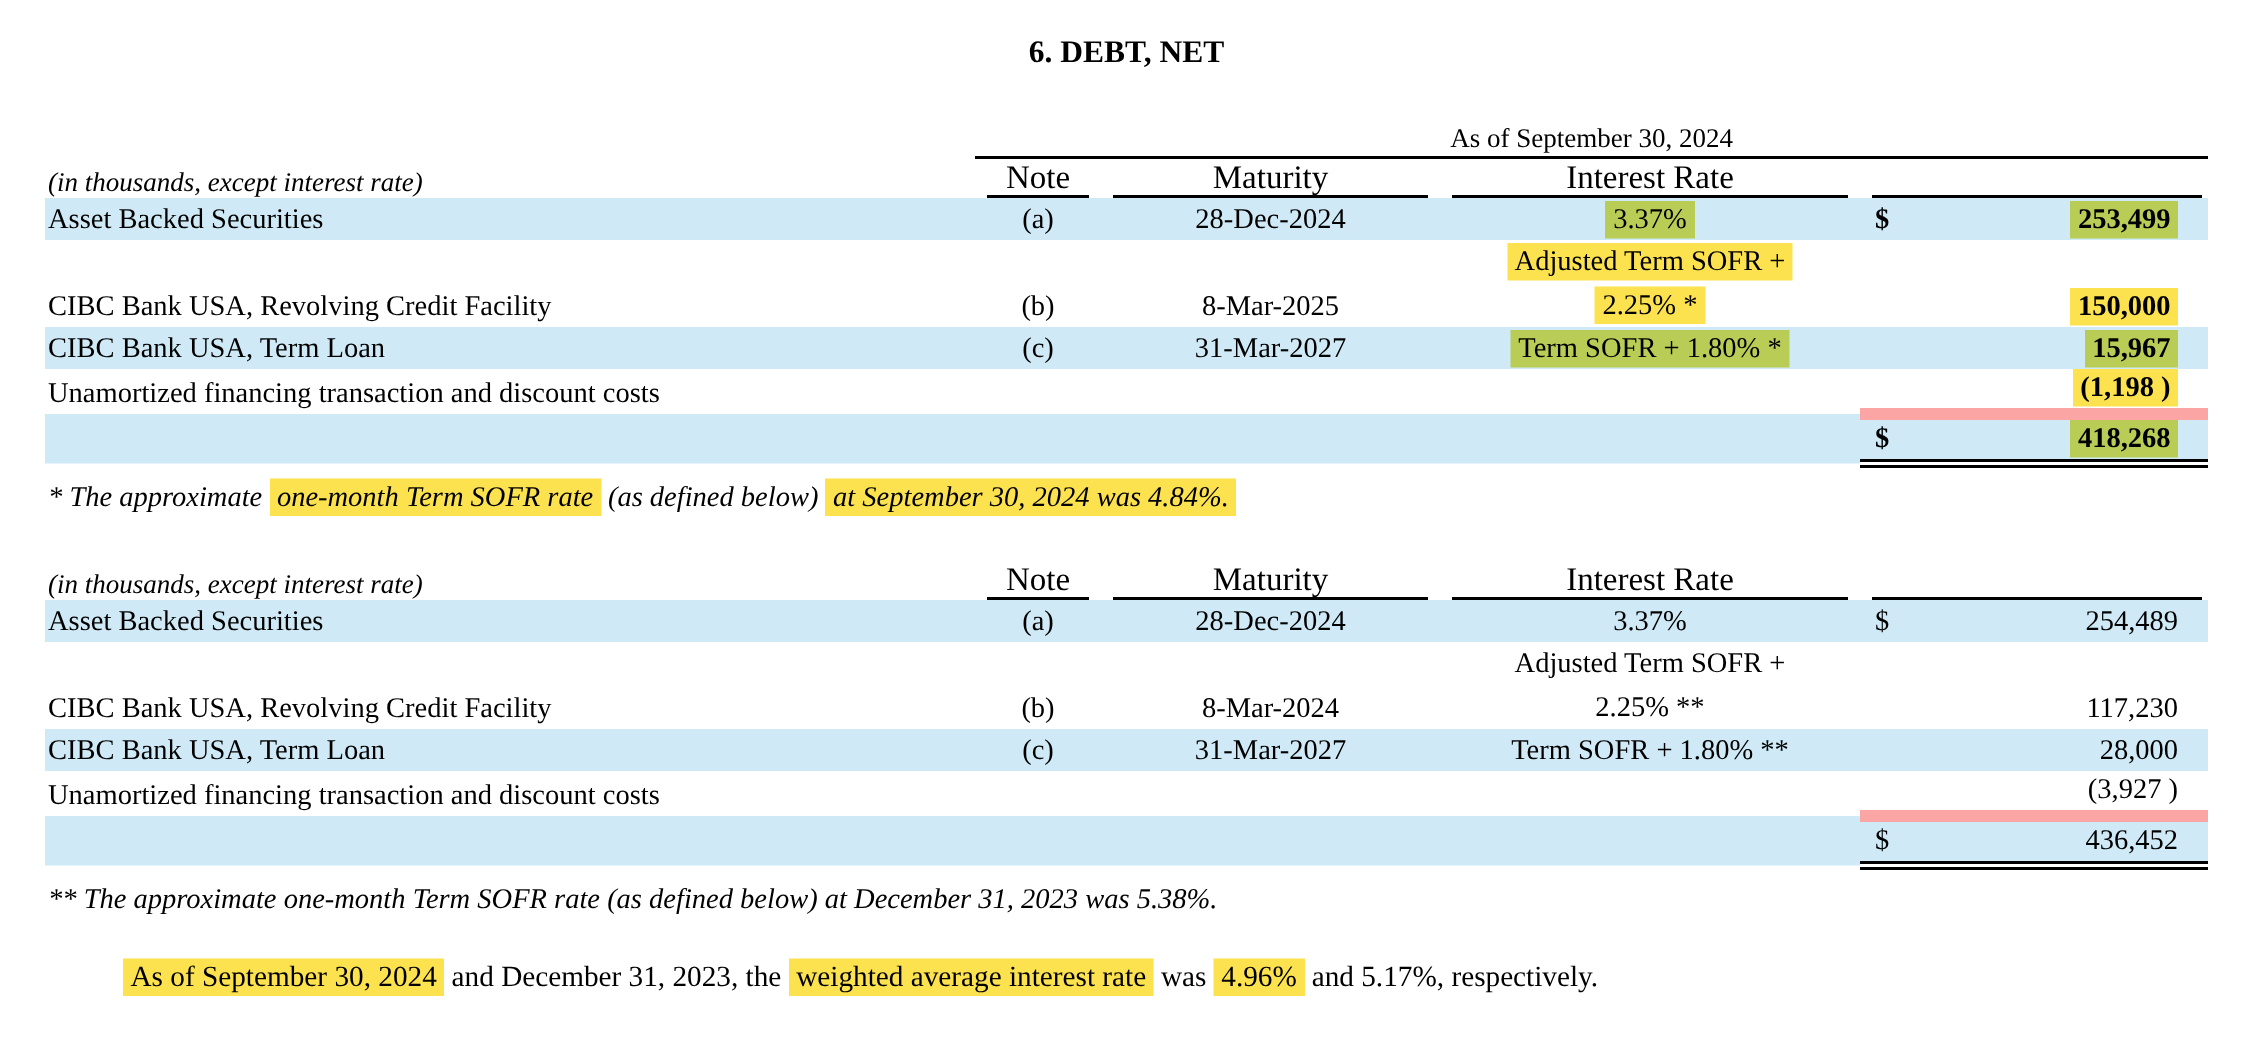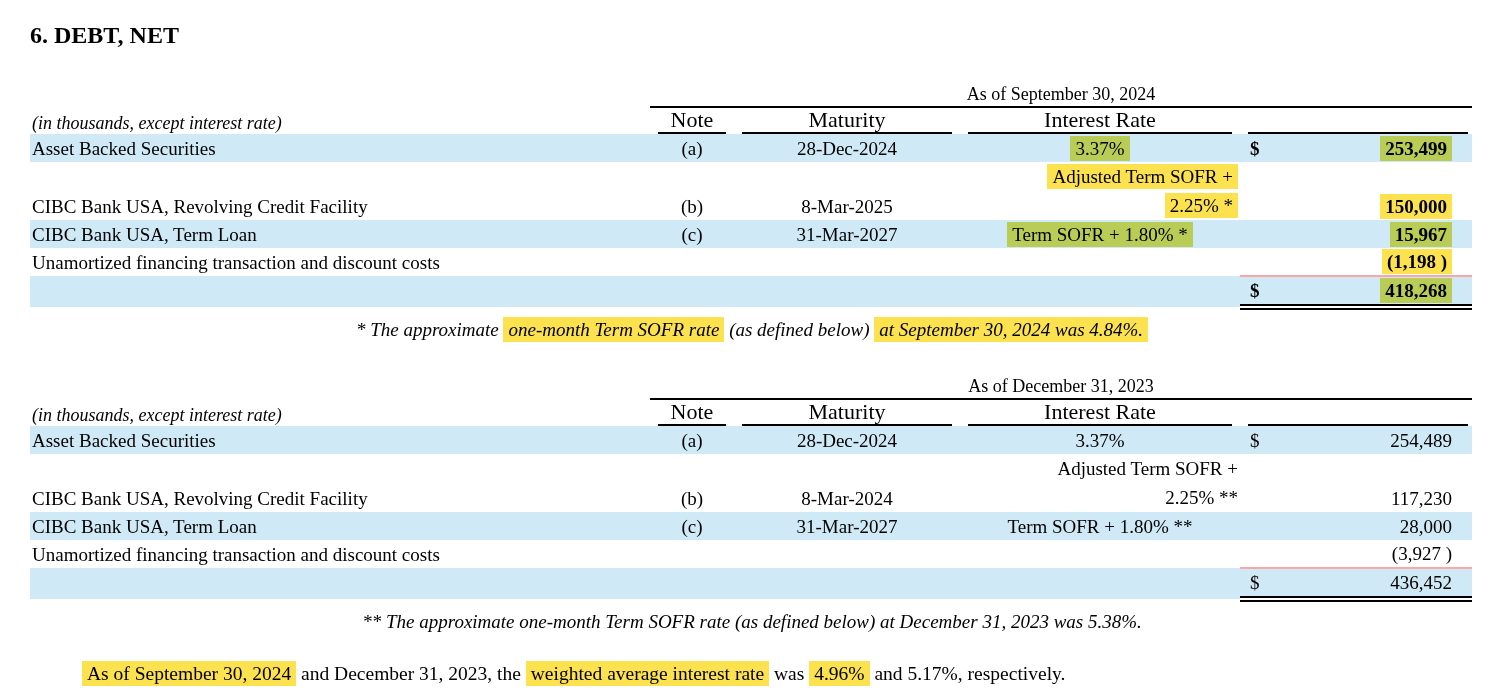--- a/index.html
+++ b/index.html
@@ -11,21 +11,21 @@
   * { box-sizing: border-box; }
   html, body {
     margin: 0; padding: 0;
     width: 1506px; height: 696px;
     background: #ffffff; color: var(--ink);
     font-family: "Liberation Serif", serif;
     font-size: 19px;
     overflow: hidden;
   }
   .page { padding: 14px 34px 0 30px; }
-  h1.title { font-size: 24px; margin: 8px 0 0 0; font-weight: bold; }
+  h1.title { font-size: 21px; margin: 8px 0 0 0; font-weight: bold; text-align: center; }
 
   table.debt {
     border-collapse: collapse;
     table-layout: fixed;
     width: 1442px;
     margin-top: 30px;
   }
   td {
     padding: 0 2px;
     height: 28px;
@@ -40,30 +40,30 @@
   td.cur { padding-left: 10px; }
   .bold { font-weight: bold; }
 
   td.period-cell { border-bottom: 2px solid #000; text-align: center; font-size: 18px; height: 26px; line-height: 24px; }
   tr.colhead td { height: 27px; }
   tr.colhead .rule { border-bottom: 2px solid #000; text-align: center; font-size: 22px; margin: 0 6px; padding-bottom: 1px; line-height: 22px; }
   tr.colhead .rule.amt { margin: 0 2px 0 6px; height: 24px; }
   .unit-note { font-style: italic; font-size: 18px; line-height: 22px; }
 
   tr.row2 td { height: 58px; }
-  tr.row2 td.interest2 { line-height: 29px; text-align: right; }
-  tr.pretotal td.cur, tr.pretotal td.val { border-bottom: 2px solid #fca5a5; }
+  tr.row2 td.interest2 { line-height: 29px; }
+  tr.pretotal td.cur, tr.pretotal td.val { border-bottom: 8px solid #fca5a5; }
   tr.total td { height: 31px; }
   tr.total td.cur, tr.total td.val { border-bottom: 6px double #000; }
 
   .hl { padding: 2px 5px; }
   .hl-y { background: var(--hl-yellow); }
   .hl-g { background: var(--hl-green); }
 
-  p.footnote { font-style: italic; margin: 9px 0 0 2px; font-size: 19px; text-align: center; }
+  p.footnote { font-style: italic; margin: 9px 0 0 2px; font-size: 19px; }
   p.para { margin: 30px 0 0 0; text-indent: 52px; font-size: 19.5px; font-family: Liberation Serif, serif; }
 </style>
 </head>
 <body>
 
 <div class="page">
 
   <h1 class="title">6. DEBT, NET</h1>
 
   <table class="debt">
@@ -148,24 +148,20 @@
   <table class="debt">
     <colgroup>
       <col style="width:620px">
         <col style="width:84px">
         <col style="width:226px">
       <col style="width:280px">
         <col style="width:46px">
         <col style="width:186px">
     </colgroup>
     <tbody>
-        <tr>
-      <td></td>
-      <td colspan="5" class="period-cell">As of December 31, 2023</td>
-    </tr>
     <tr class="colhead">
       <td>
             <div class="unit-note">(in thousands, except interest rate)</div>
           </td>
       <td>
             <div class="rule">Note</div>
           </td>
       <td>
             <div class="rule">Maturity</div>
           </td>

